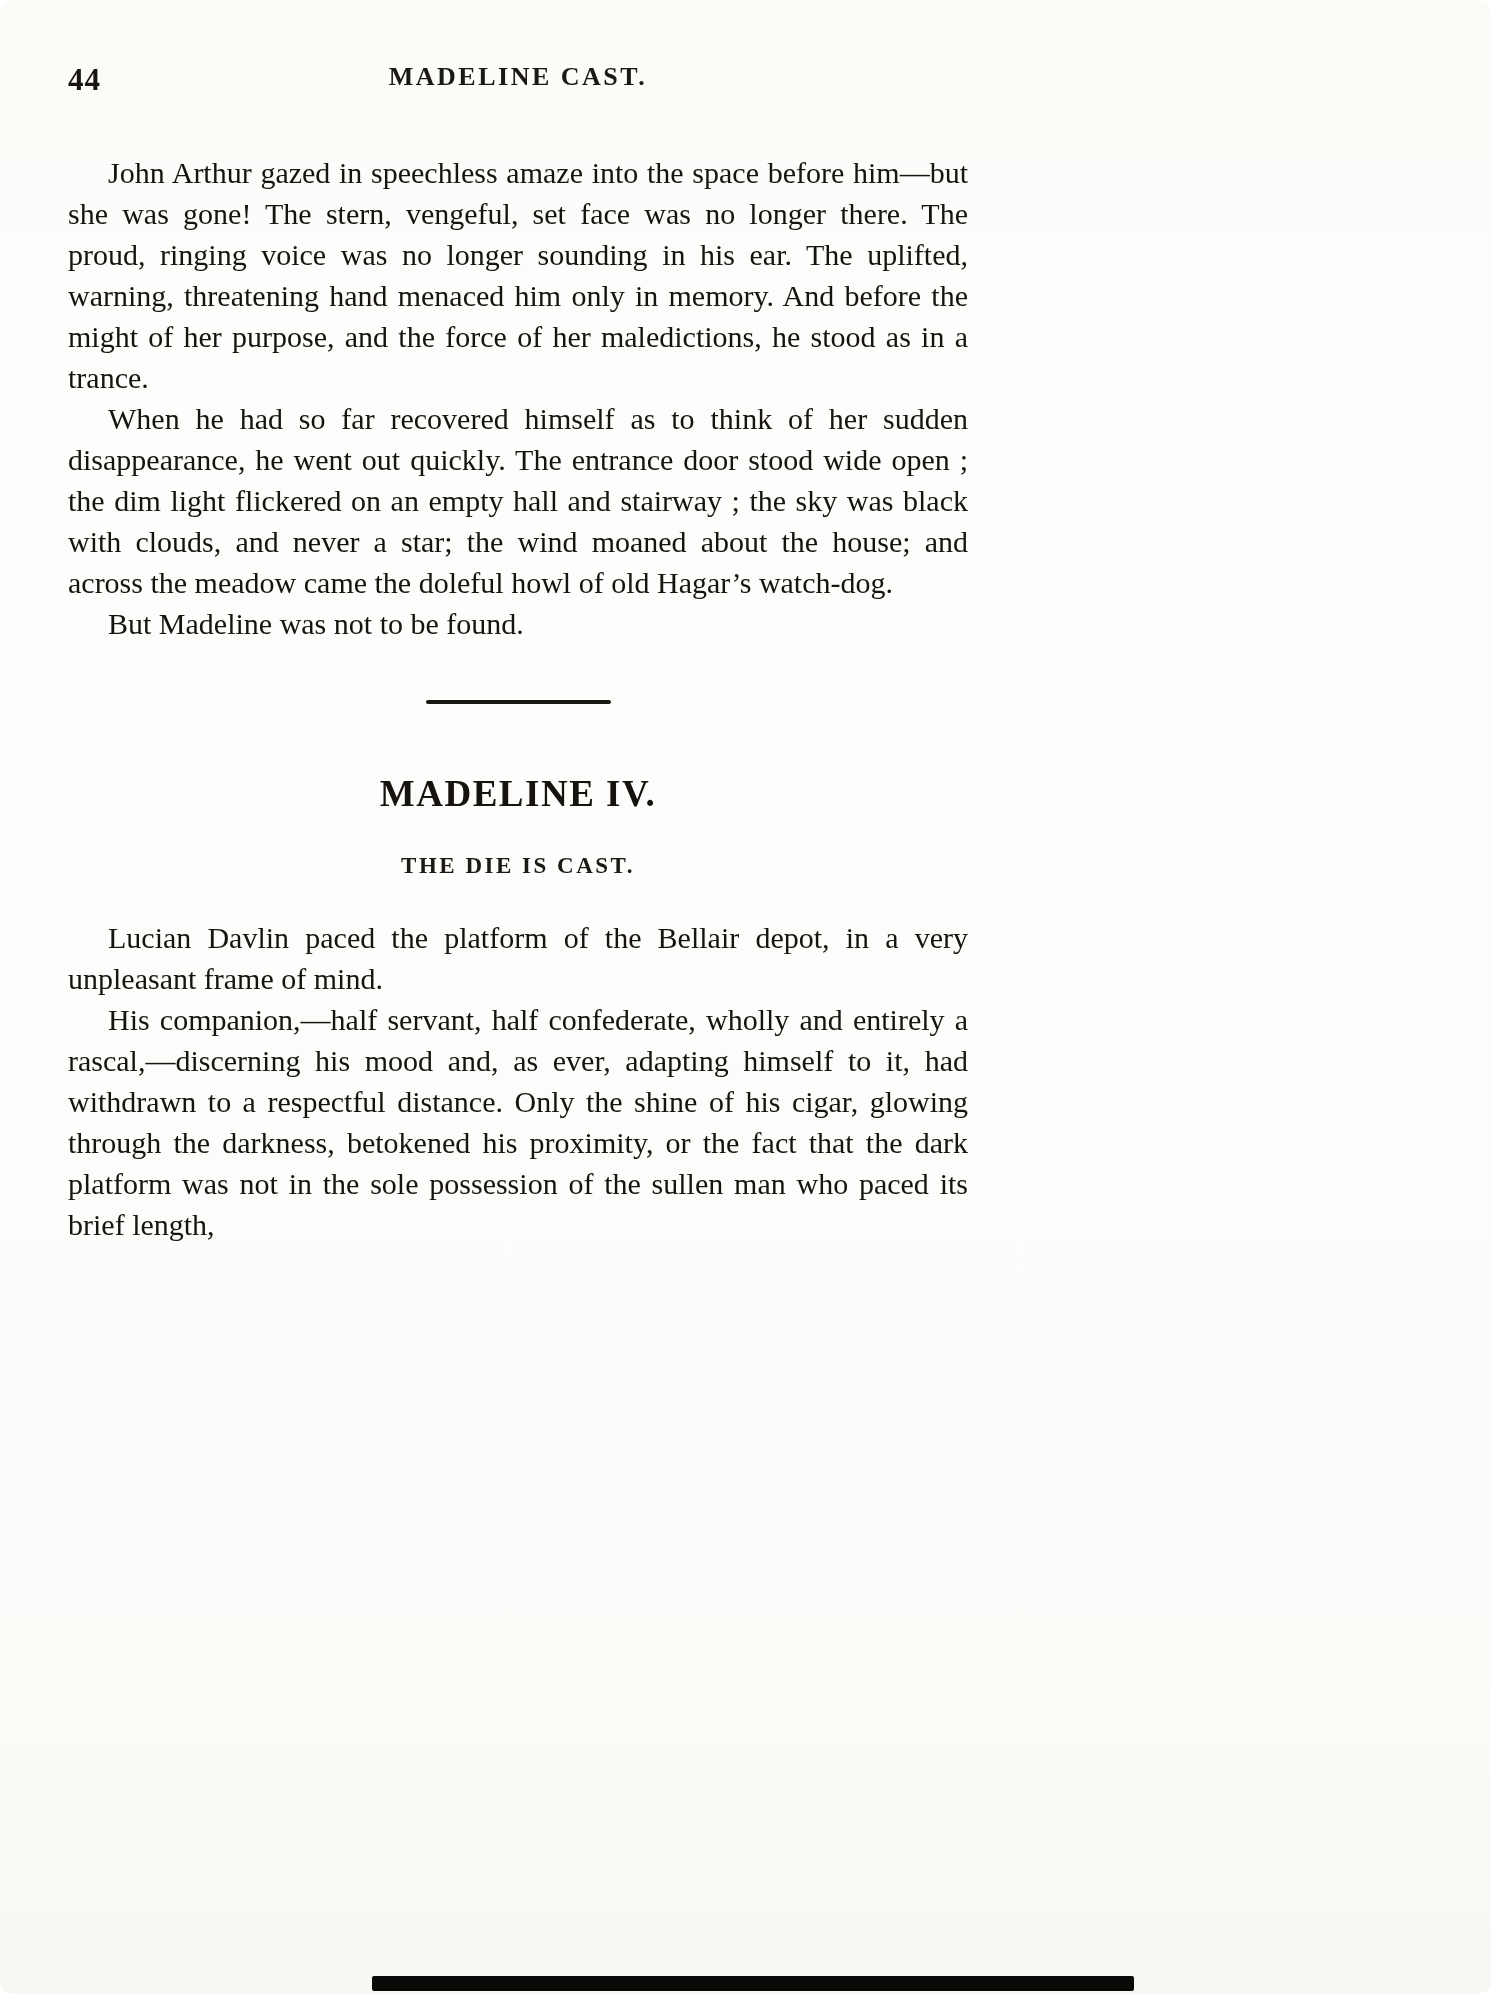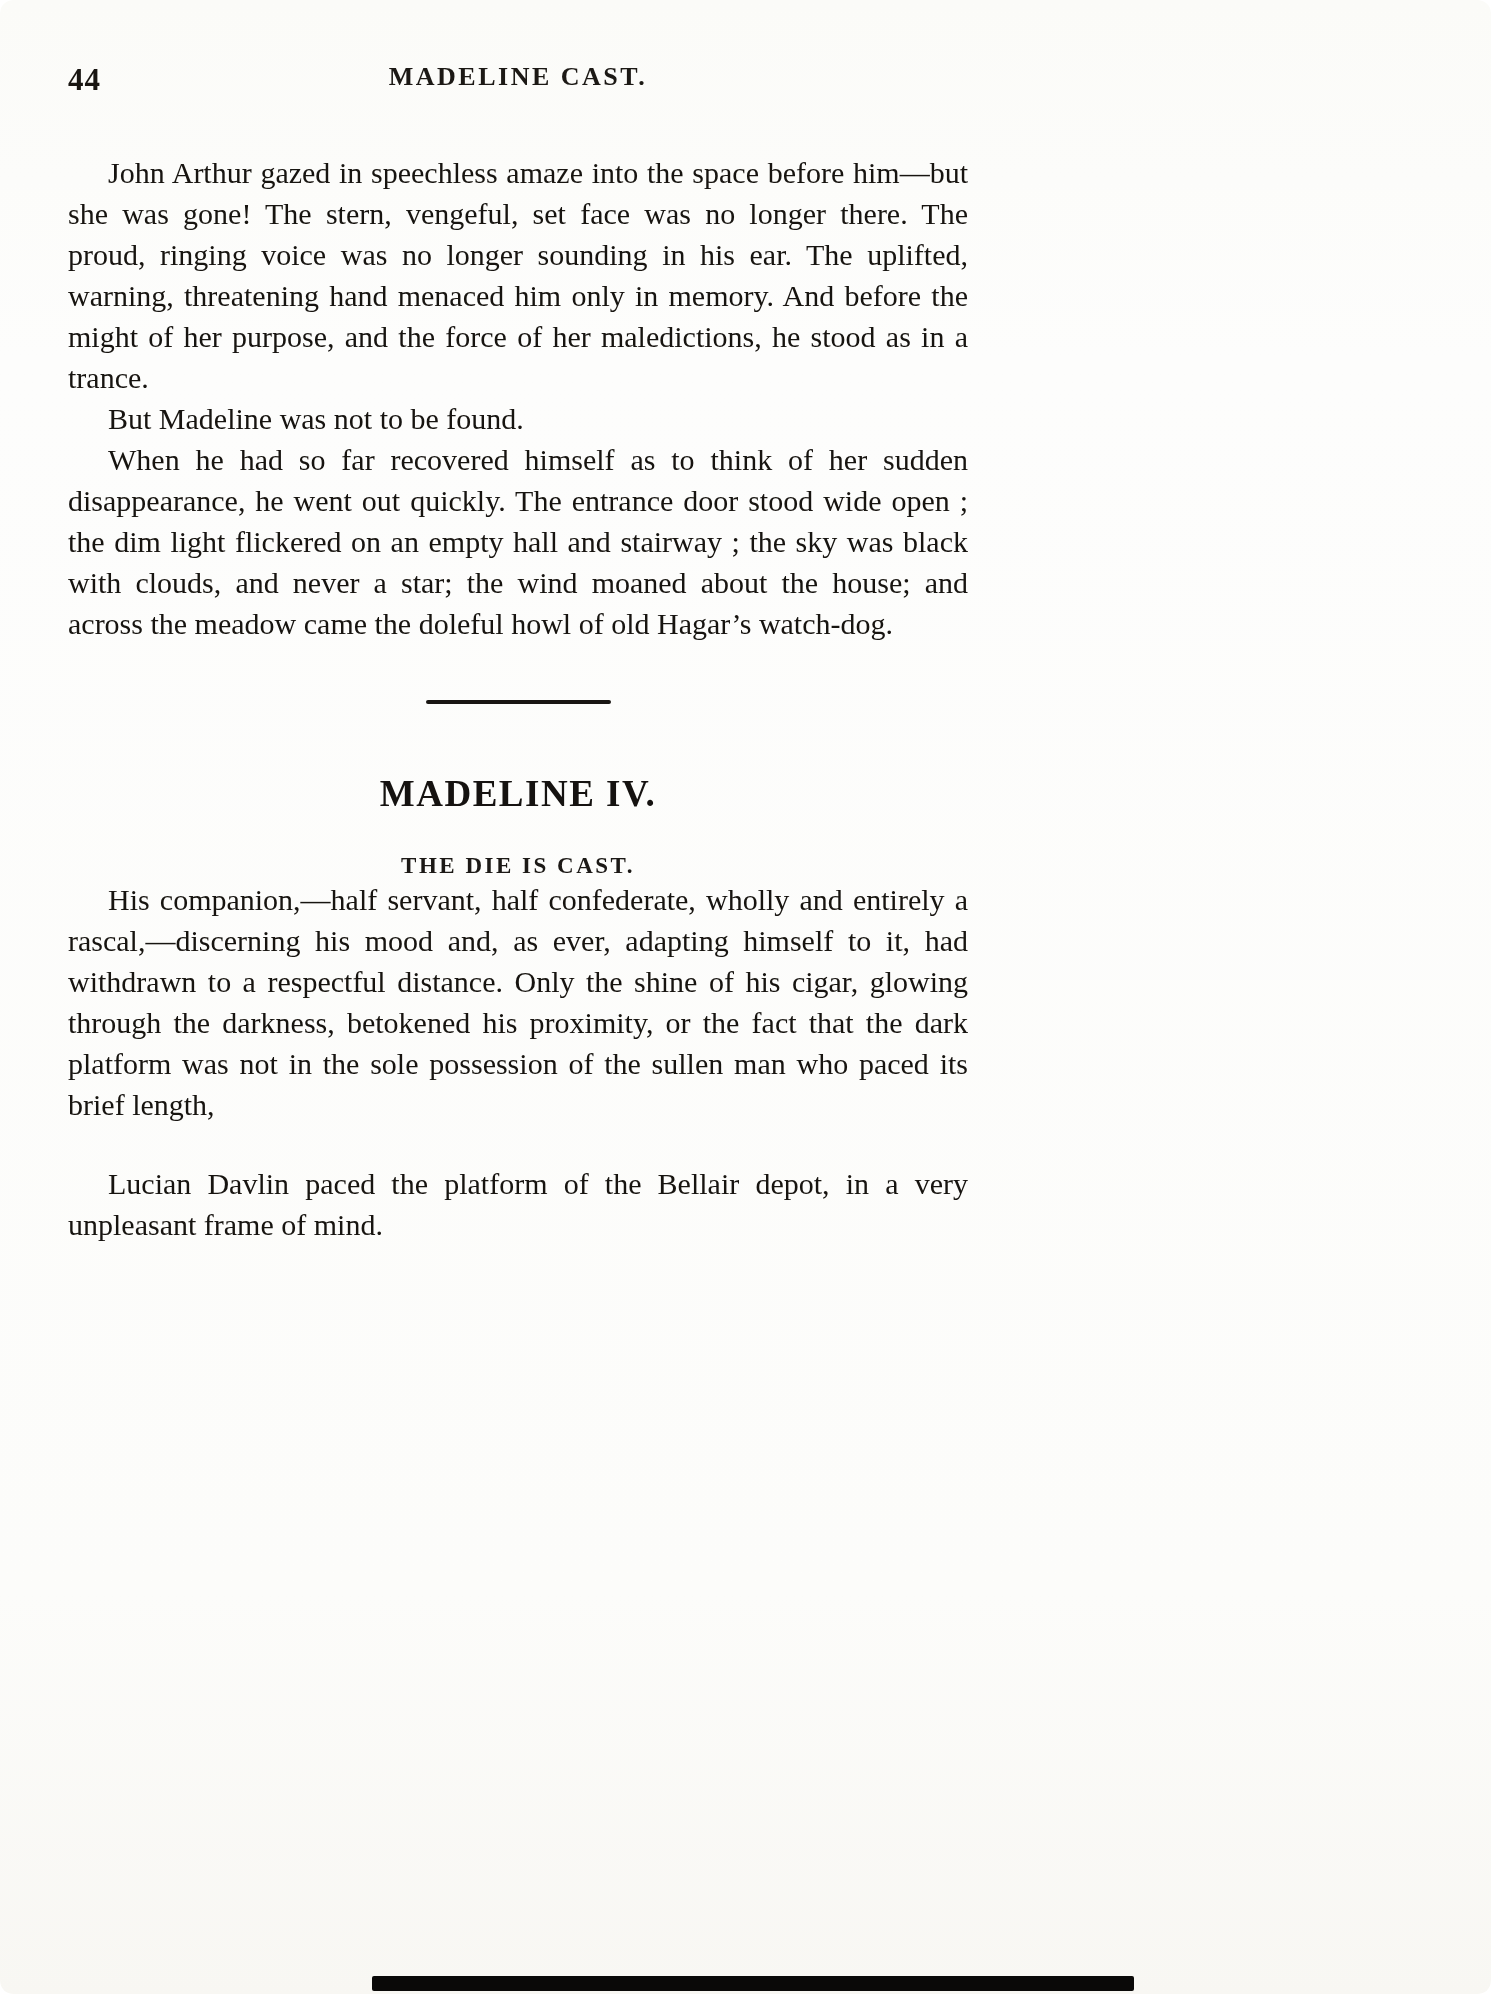--- a/index.html
+++ b/index.html
@@ -88,28 +88,28 @@
 
 <div class="page">
   <div class="content">
 
     <div class="header-row">
       <span class="page-number">44</span>
       <span class="running-header">MADELINE CAST.</span>
     </div>
 
     <p class="body-para">John Arthur gazed in speechless amaze into the space before him—but she was gone!  The stern, vengeful, set face was no longer there.  The proud, ringing voice was no longer sounding in his ear.  The uplifted, warning, threatening hand menaced him only in memory.  And before the might of her purpose, and the force of her maledictions, he stood as in a trance.</p>
+    <p class="body-para">When he had so far recovered himself as to think of her sudden disappearance, he went out quickly.  The entrance door stood wide open ; the dim light flickered on an empty hall and stairway ; the sky was black with clouds, and never a star; the wind moaned about the house; and across the meadow came the doleful howl of old Hagar’s watch-dog.</p>
     <p class="body-para">But Madeline was not to be found.</p>
-    <p class="body-para">When he had so far recovered himself as to think of her sudden disappearance, he went out quickly.  The entrance door stood wide open ; the dim light flickered on an empty hall and stairway ; the sky was black with clouds, and never a star; the wind moaned about the house; and across the meadow came the doleful howl of old Hagar’s watch-dog.</p>
 
     <div class="divider"></div>
 
     <h2 class="chapter-title">MADELINE IV.</h2>
 
     <h3 class="chapter-subtitle">THE DIE IS CAST.</h3>
 
+    <p class="body-para after-heading">Lucian Davlin paced the platform of the Bellair depot, in a very unpleasant frame of mind.</p>
     <p class="body-para">His companion,—half servant, half confederate, wholly and entirely a rascal,—discerning his mood and, as ever, adapting himself to it, had withdrawn to a respectful distance.  Only the shine of his cigar, glowing through the darkness, betokened his proximity, or the fact that the dark platform was not in the sole possession of the sullen man who paced its brief length,</p>
-    <p class="body-para after-heading">Lucian Davlin paced the platform of the Bellair depot, in a very unpleasant frame of mind.</p>
 
   </div>
 
   <div class="scan-bar"></div>
 </div>
 
 </body></html>

